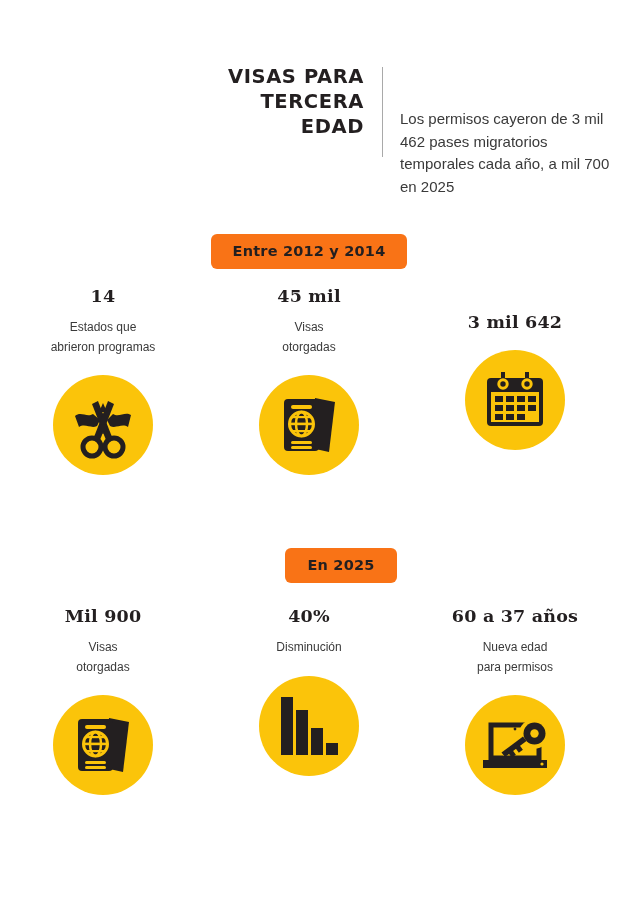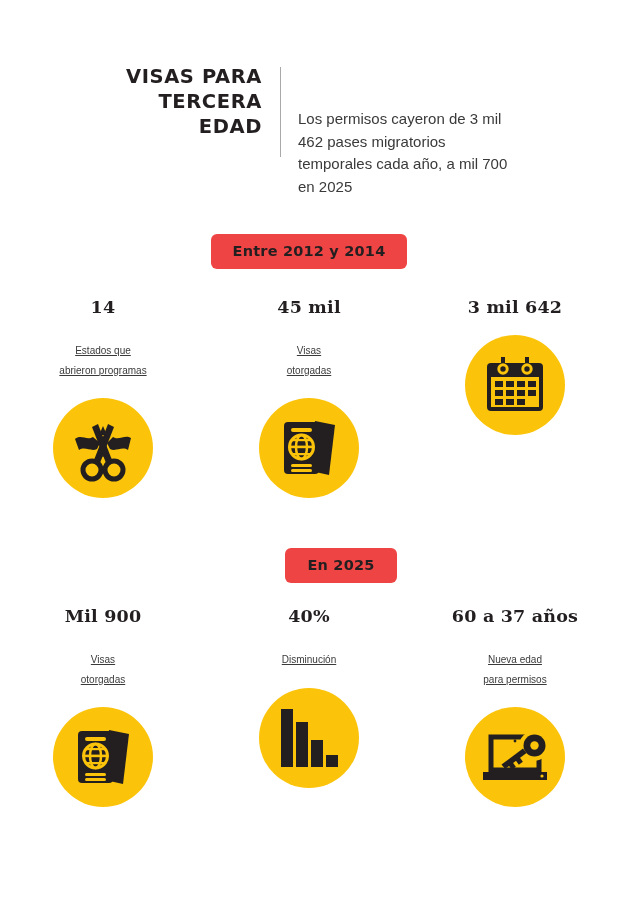--- a/index.html
+++ b/index.html
@@ -16,21 +16,21 @@
     overflow: hidden;
   }
 
   
   .header {
     position: absolute;
     left: 0;
     top: 64px;
     width: 618px;
     display: flex;
-    justify-content: center;
+    justify-content: flex-end;
     align-items: flex-start;
   }
   .header-title {
     width: 160px;
     text-align: right;
     padding-right: 18px;
     font-family: "DejaVu Sans", sans-serif;
     font-weight: bold;
     font-size: 19.5px;
     line-height: 25px;
@@ -57,67 +57,66 @@
 
   
   .badge-row {
     position: absolute;
     left: 0;
     width: 618px;
     display: flex;
     justify-content: center;
   }
   .badge {
-    background: #ef4444;
+    background: #f97316;
     border-radius: 6px;
     padding: 9px 22px 10px 22px;
     font-family: "DejaVu Sans", sans-serif;
     font-weight: bold;
     font-size: 14.5px;
     letter-spacing: 0.2px;
     color: #231f20;
     text-align: center;
   }
   #badge-1 { top: 234px; }
   #badge-2 { top: 548px; padding-left: 32px; }
 
   
   .stat-row {
     position: absolute;
     left: 0;
     width: 618px;
     display: flex;
   }
-  #stat-row-1 { top: 297px; }
+  #stat-row-1 { top: 286px; align-items: center; }
   #stat-row-2 { top: 606px; }
 
   .stat-col {
     width: 206px;
     display: flex;
     flex-direction: column;
     align-items: center;
   }
   .stat-value {
     font-family: "DejaVu Serif", serif;
     font-weight: bold;
     font-size: 17.5px;
     line-height: 20px;
     color: #231f20;
     letter-spacing: 0.2px;
     white-space: nowrap;
   }
   .stat-label {
-    margin-top: 24px;
+    margin-top: 12px;
     font-family: "Liberation Sans", sans-serif;
-    font-size: 10px;
+    font-size: 12px;
     line-height: 19.5px;
     color: #3a3a3a;
     text-align: center;
     white-space: pre-line;
-    text-decoration: underline;
   }
   .icon-circle {
     margin-top: 18px;
     width: 100px;
     height: 100px;
     border-radius: 50%;
     background: #fbc40a;
     display: flex;
     align-items: center;
     justify-content: center;

